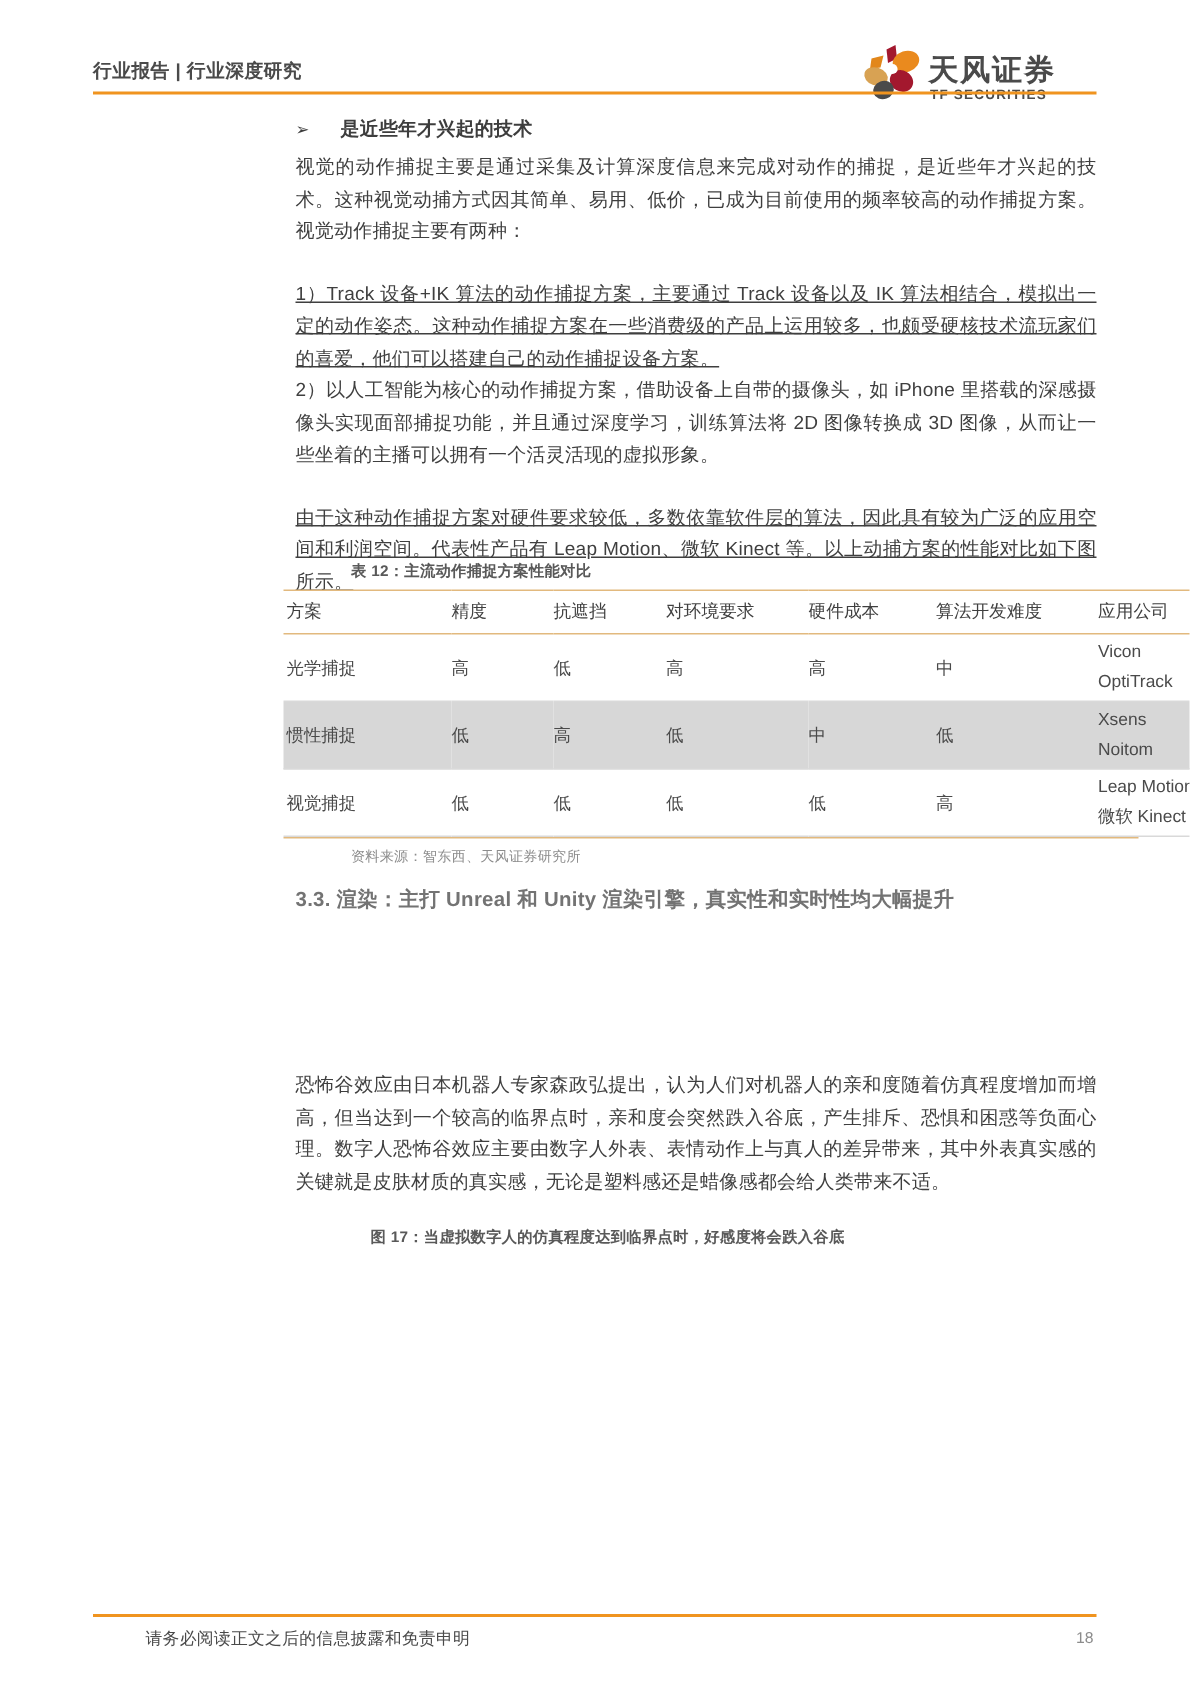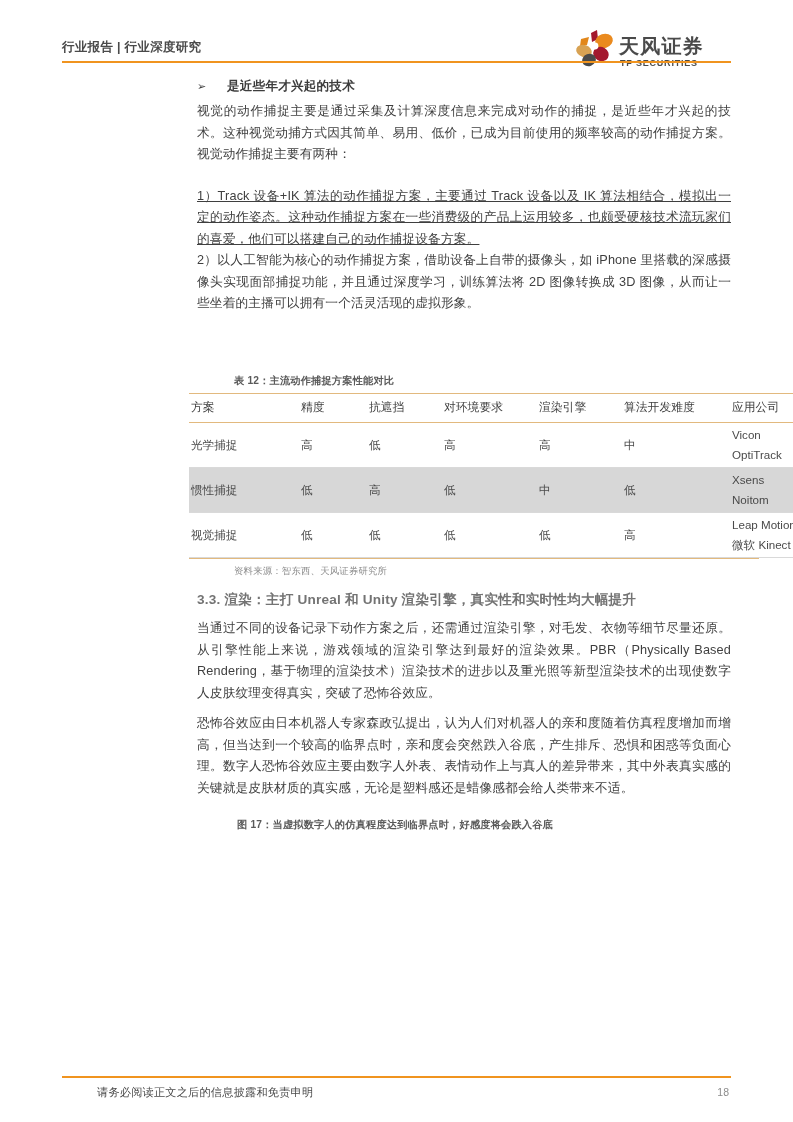--- a/index.html
+++ b/index.html
@@ -181,21 +181,21 @@
   .block-3 {
     position: absolute;
     left: 197px;
     top: 713px;
     width: 534px;
   }
 
   
   .figure-block {
     position: absolute;
-    left: 192px;
+    left: 202px;
     top: 818px;
     width: 570px;
   }
   .figure-caption {
     font-size: 10.2px;
     font-weight: bold;
     color: #595959;
     padding-left: 45px;
     letter-spacing: 0.2px;
   }
@@ -265,32 +265,33 @@
   <div class="header-rule"></div>
 
   <div class="content">
     <div class="bullet-line">
       <span class="bullet-mark">➢</span>
       <span>是近些年才兴起的技术</span>
     </div>
     <p class="body tight">视觉的动作捕捉主要是通过采集及计算深度信息来完成对动作的捕捉，是近些年才兴起的技术。这种视觉动捕方式因其简单、易用、低价，已成为目前使用的频率较高的动作捕捉方案。视觉动作捕捉主要有两种：</p>
     <p class="body gap">1）Track 设备+IK 算法的动作捕捉方案，主要通过 Track 设备以及 IK 算法相结合，模拟出一定的动作姿态。这种动作捕捉方案在一些消费级的产品上运用较多，也颇受硬核技术流玩家们的喜爱，他们可以搭建自己的动作捕捉设备方案。</p>
     <p class="body tight">2）以人工智能为核心的动作捕捉方案，借助设备上自带的摄像头，如 iPhone 里搭载的深感摄像头实现面部捕捉功能，并且通过深度学习，训练算法将 2D 图像转换成 3D 图像，从而让一些坐着的主播可以拥有一个活灵活现的虚拟形象。</p>
+    <p class="body gap">由于这种动作捕捉方案对硬件要求较低，多数依靠软件层的算法，因此具有较为广泛的应用空间和利润空间。代表性产品有 Leap Motion、微软 Kinect 等。以上动捕方案的性能对比如下图所示。</p>
   </div>
 
   <div class="table-block">
     <div class="table-caption">表 12：主流动作捕捉方案性能对比</div>
     <table class="perf">
       <thead>
         <tr>
           <th class="col-0">方案</th>
           <th class="col-1">精度</th>
           <th class="col-2">抗遮挡</th>
           <th class="col-3">对环境要求</th>
-          <th class="col-4">渲染引擎</th>
+          <th class="col-4">硬件成本</th>
           <th class="col-5">算法开发难度</th>
           <th class="col-6">应用公司</th>
         </tr>
       </thead>
       <tbody>
         <tr>
           <td class="col-0">光学捕捉</td>
           <td class="col-1">高</td>
           <td class="col-2">低</td>
           <td class="col-3">高</td>
@@ -326,23 +327,20 @@
           </td>
         </tr>
       </tbody>
     </table>
     <div class="table-rule-bottom"></div>
     <div class="table-source">资料来源：智东西、天风证券研究所</div>
   </div>
 
   <div class="section-heading">3.3. 渲染：主打 Unreal 和 Unity 渲染引擎，真实性和实时性均大幅提升</div>
 
-  <div class="block-2">
-    <p class="body tight">当通过不同的设备记录下动作方案之后，还需通过渲染引擎，对毛发、衣物等细节尽量还原。从引擎性能上来说，游戏领域的渲染引擎达到最好的渲染效果。PBR（Physically Based Rendering，基于物理的渲染技术）渲染技术的进步以及重光照等新型渲染技术的出现使数字人皮肤纹理变得真实，突破了恐怖谷效应。</p>
-  </div>
 
   <div class="block-3">
     <p class="body tight">恐怖谷效应由日本机器人专家森政弘提出，认为人们对机器人的亲和度随着仿真程度增加而增高，但当达到一个较高的临界点时，亲和度会突然跌入谷底，产生排斥、恐惧和困惑等负面心理。数字人恐怖谷效应主要由数字人外表、表情动作上与真人的差异带来，其中外表真实感的关键就是皮肤材质的真实感，无论是塑料感还是蜡像感都会给人类带来不适。</p>
   </div>
 
   <div class="figure-block">
     <div class="figure-caption">图 17：当虚拟数字人的仿真程度达到临界点时，好感度将会跌入谷底</div>
     <div class="figure-canvas"></div>
   </div>
 

